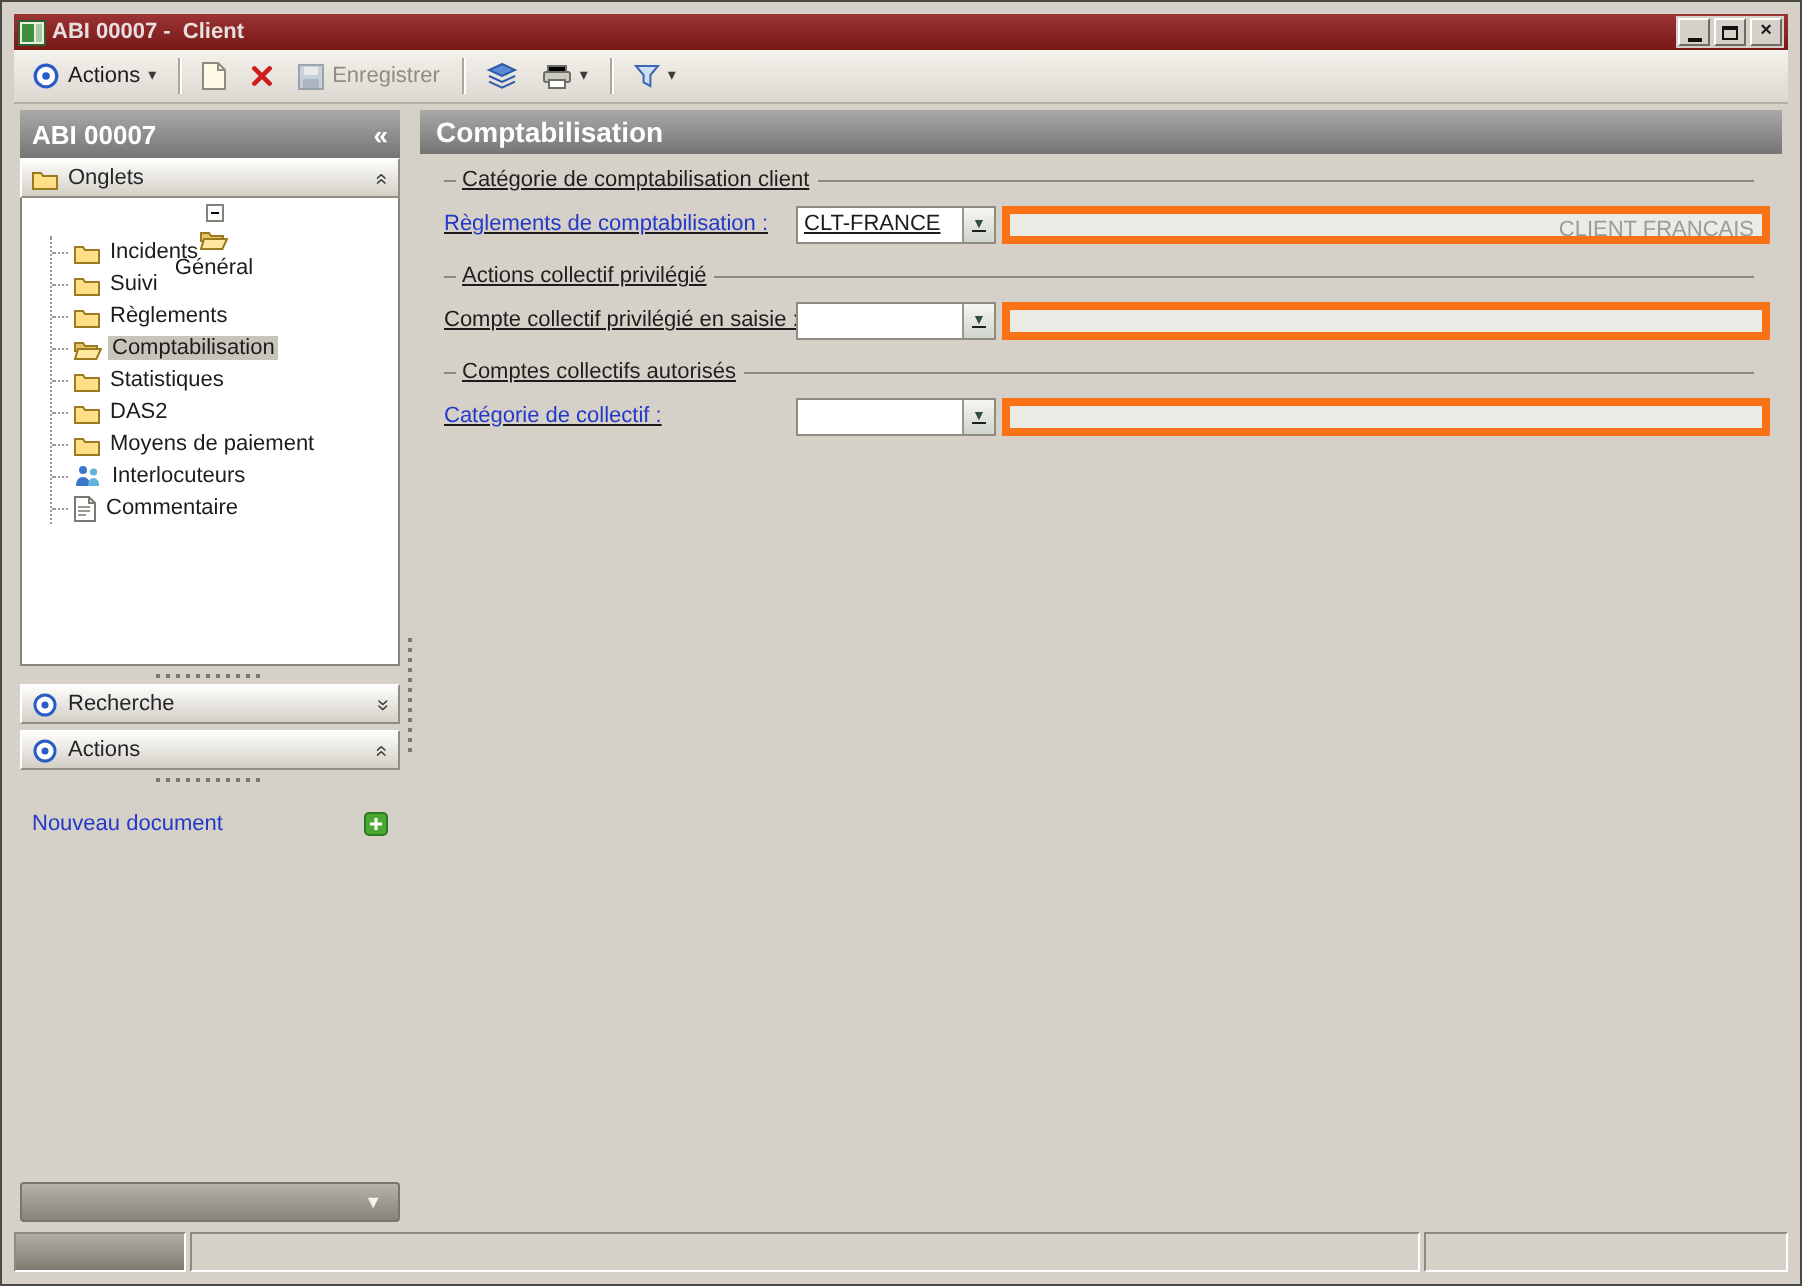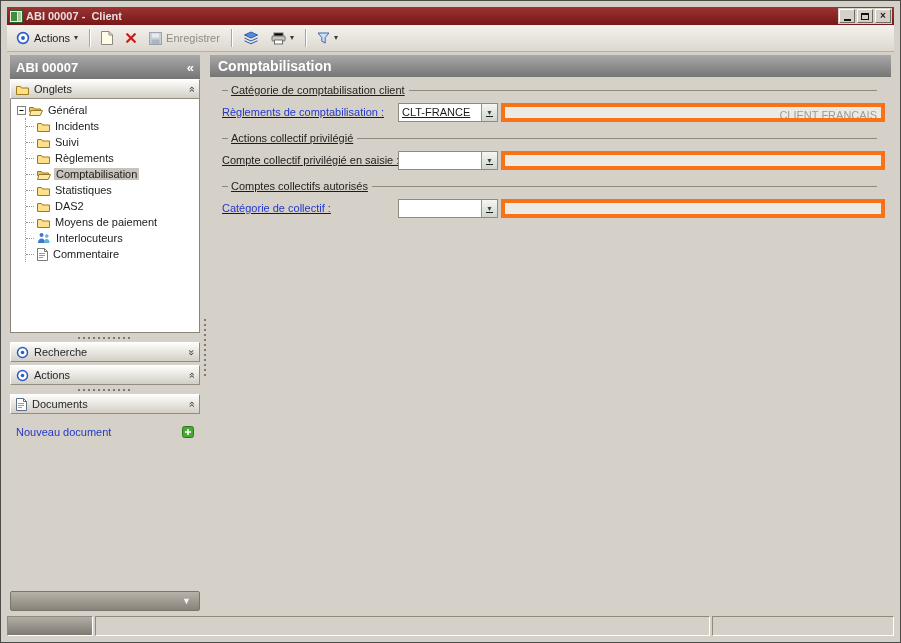--- a/index.html
+++ b/index.html
@@ -78,21 +78,21 @@
 
   .tree {
     flex: 0 0 234px; height: 234px;
     background: #fff;
     border: 1px solid #8a867c; border-top: none;
     overflow: hidden; padding: 3px 2px;
   }
   .trow { display: flex; align-items: center; height: 16px; gap: 3px; white-space: nowrap; }
   .trow .tlabel { padding: 0 2px; }
   .trow .tlabel.sel { background: #c8c4bc; }
-  .tree-root { padding-left: 4px; }
+  .tree-root { padding-left: 4px; flex-direction: column; }
   .tree-kids { margin-left: 12px; border-left: 1px dotted #9a9a92; }
   .tree-kids .trow::before { content: ""; width: 8px; border-top: 1px dotted #9a9a92; flex: 0 0 8px; }
   .expander { display: flex; align-items: center; }
 
   .drag-dots { height: 9px; flex: 0 0 9px; display: flex; align-items: center; justify-content: center; }
   .drag-dots i {
     display: block; width: 54px; height: 2px;
     background: repeating-linear-gradient(90deg, #7c7870 0 2px, transparent 2px 5px);
   }
   .gap2 { height: 3px; flex: 0 0 3px; }
@@ -397,31 +397,20 @@
             </svg>
         </span>
         <span class="ptext">Actions</span>
         <span class="chev up">»</span>
       </div>
 
       <div class="drag-dots">
           <i></i>
         </div>
 
-      <div class="panel-h">
-        <span class="ico">
-          <svg width="11" height="13" viewBox="0 0 11 13">
-              <path d="M.5.5h7l3 3v9H.5z" fill="#fff" stroke="#5c6f86"></path>
-              <path d="M7.5.5v3h3" fill="none" stroke="#5c6f86"></path>
-              <path d="M2 5.5h6M2 7.5h6M2 9.5h4" stroke="#8ea0b4"></path>
-            </svg>
-        </span>
-        <span class="ptext">Documents</span>
-        <span class="chev up">»</span>
-      </div>
 
       <div class="gap6"></div>
       <div class="newdoc-row">
         <span class="newdoc-link">Nouveau document</span>
         <span class="ico">
           <svg width="12" height="12" viewBox="0 0 12 12">
               <rect x="0.5" y="0.5" width="11" height="11" rx="2" fill="#49a832" stroke="#2e7a1e"></rect>
               <path d="M6 3v6M3 6h6" stroke="#fff" stroke-width="1.6"></path>
             </svg>
         </span>

